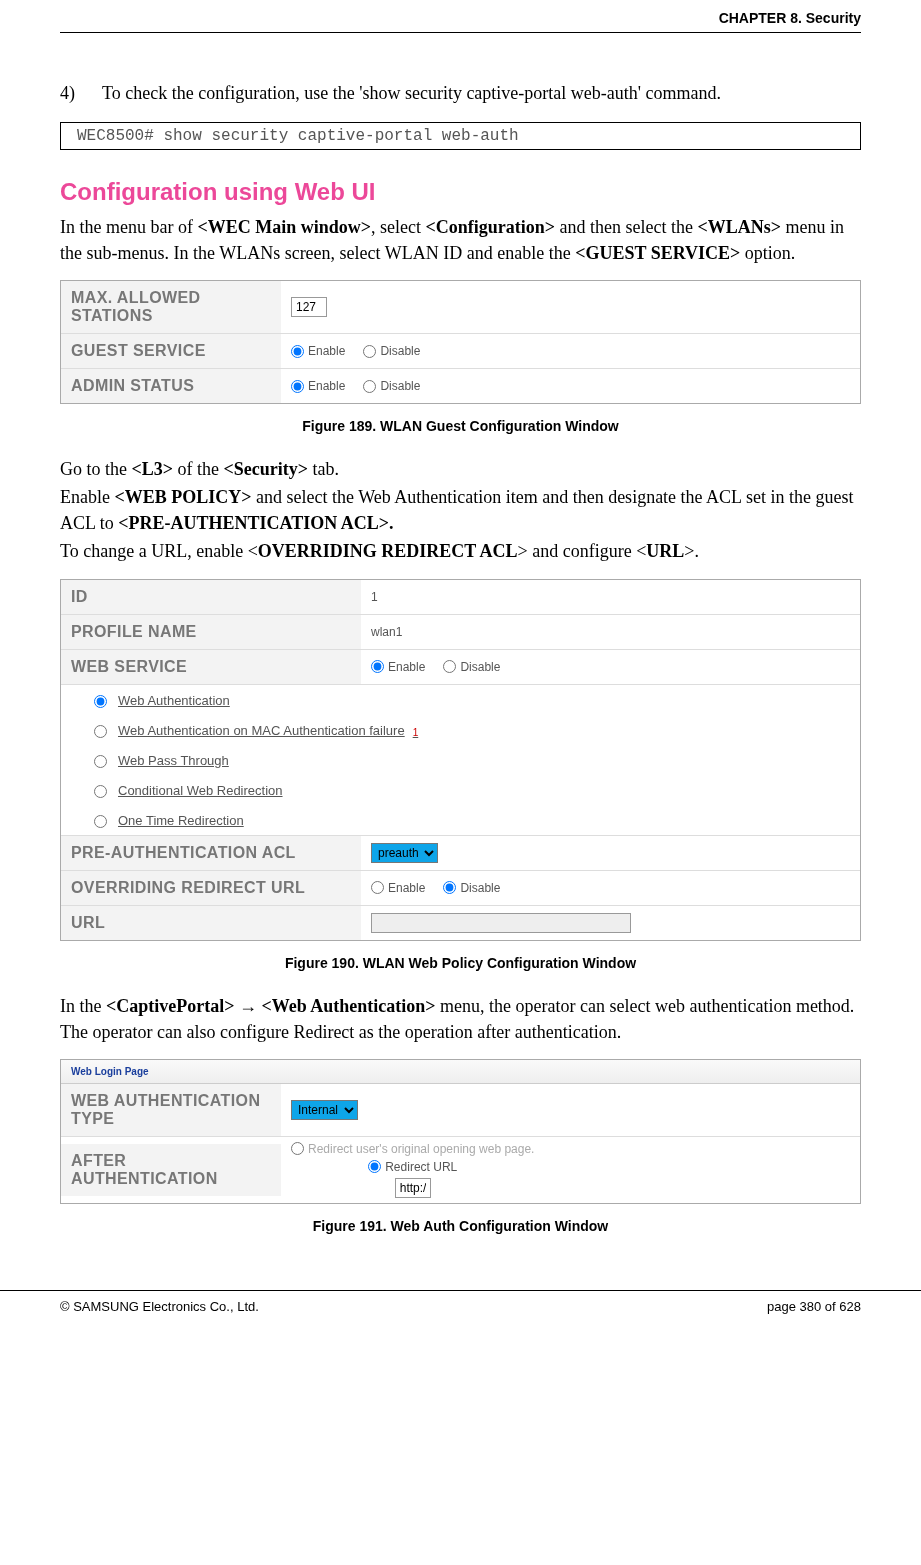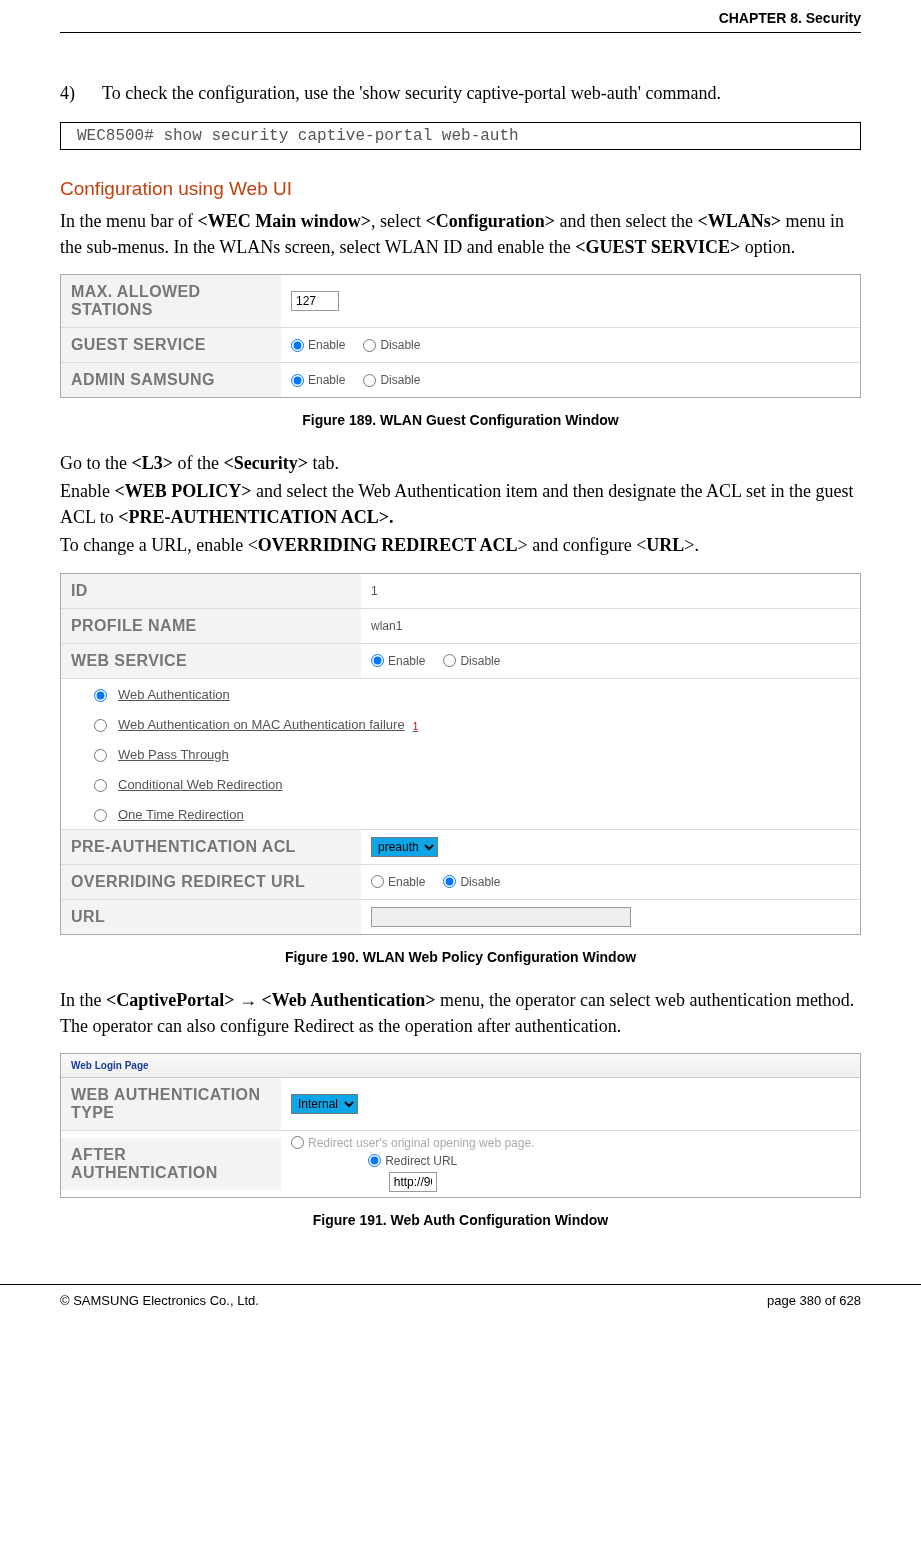--- a/index.html
+++ b/index.html
@@ -34,23 +34,23 @@
   .cmd-box {
     border: 1px solid #000;
     padding: 4px 16px;
     font-family: "Courier New", monospace;
     font-size: 16px;
     color: #555;
     margin: 6px 0 28px 0;
   }
   .section-heading {
     font-family: Arial, Helvetica, sans-serif;
-    font-weight: normal;
-    font-size: 19px;
-    color: #c2410c;
+    font-weight: bold;
+    font-size: 24px;
+    color: #ec4899;
     margin: 6px 0 8px 0;
   }
   .figure-box {
     border: 1px solid #aaa;
     margin: 14px 0 6px 0;
     font-family: Arial, Helvetica, sans-serif;
     font-size: 12px;
   }
   .form-row {
     display: flex;
@@ -73,21 +73,21 @@
     padding: 5px 10px;
     color: #555;
     display: flex;
     align-items: center;
     gap: 10px;
   }
   .form-value input[type=text] {
     border: 1px solid #999;
     padding: 2px 4px;
     font-size: 12px;
-    width: 48px;
+    width: 36px;
     background:#fff;
   }
   .form-value input.wide { width: 260px; background:#eee; }
   .radio-group {
     display: flex;
     gap: 18px;
     align-items: center;
   }
   .radio-item {
     display: flex;
@@ -190,21 +190,21 @@
             <input type="radio" checked="" style="">
             <span>Enable</span>
           </label>
         <label class="radio-item">
             <input type="radio" style="">
             <span>Disable</span>
           </label>
       </div>
     </div>
     <div class="form-row">
-      <div class="form-label">ADMIN SAMSUNG</div>
+      <div class="form-label">ADMIN STATUS</div>
       <div class="form-value radio-group">
         <label class="radio-item">
             <input type="radio" checked="" style="">
             <span>Enable</span>
           </label>
         <label class="radio-item">
             <input type="radio" style="">
             <span>Disable</span>
           </label>
       </div>

